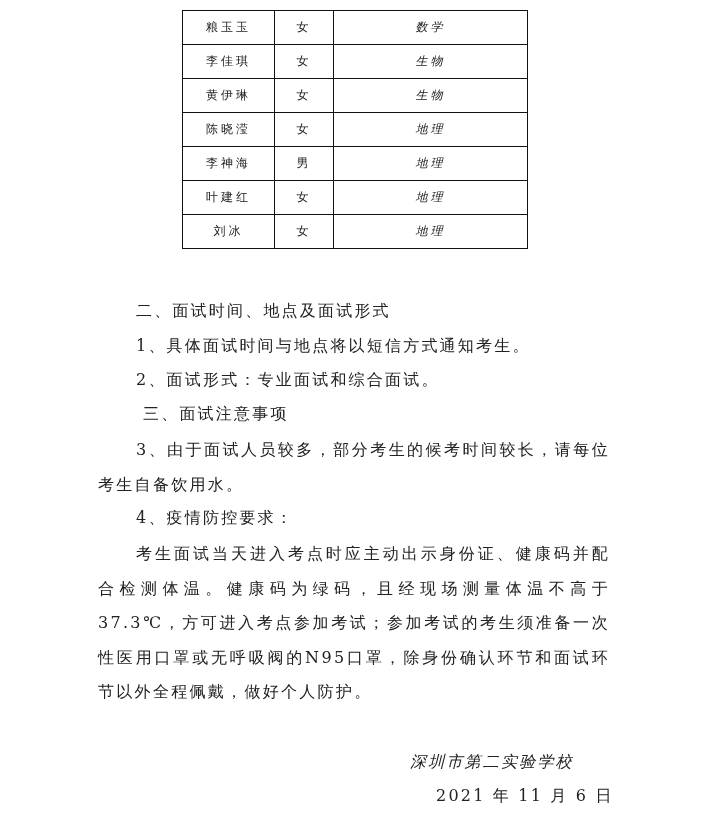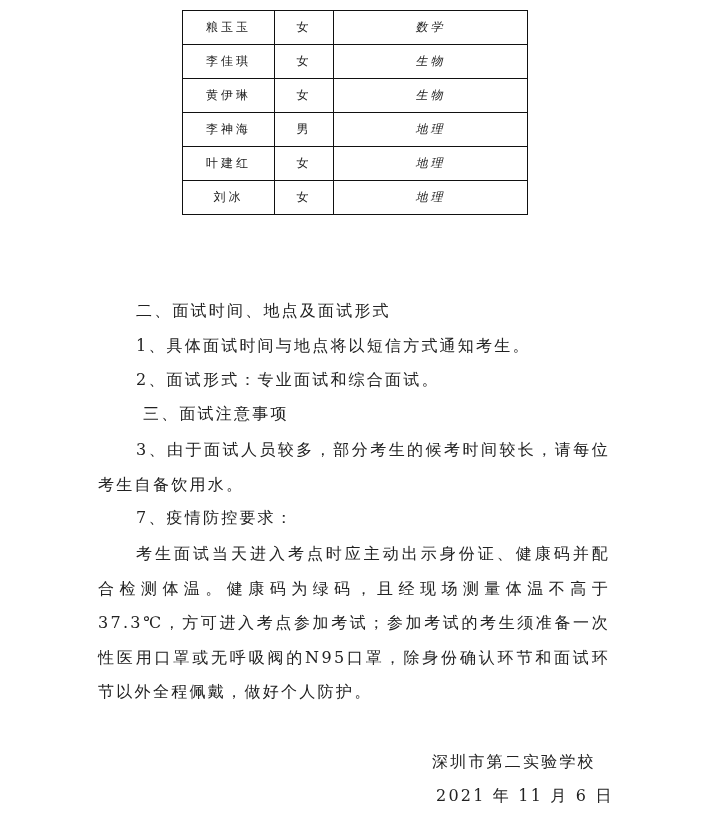--- a/index.html
+++ b/index.html
@@ -49,20 +49,25 @@
       <td class="c1">李佳琪</td>
       <td class="c2">女</td>
       <td class="c3">生物</td>
     </tr>
     <tr>
       <td class="c1">黄伊琳</td>
       <td class="c2">女</td>
       <td class="c3">生物</td>
     </tr>
     <tr>
+      <td class="c1">陈晓滢</td>
+      <td class="c2">女</td>
+      <td class="c3">地理</td>
+    </tr>
+    <tr>
       <td class="c1">李神海</td>
       <td class="c2">男</td>
       <td class="c3">地理</td>
     </tr>
     <tr>
       <td class="c1">叶建红</td>
       <td class="c2">女</td>
       <td class="c3">地理</td>
     </tr>
     <tr>
@@ -72,17 +77,17 @@
     </tr>
   </tbody>
 </table>
 
 <div class="line" style="left:136px; top:301px;text-align:center;">二、面试时间、地点及面试形式</div>
 <div class="line" style="left:136px; top:336px;">1、具体面试时间与地点将以短信方式通知考生。</div>
 <div class="line" style="left:136px; top:370px;">2、面试形式：专业面试和综合面试。</div>
 <div class="line" style="left:136px; top:404px;margin-left:7px;">三、面试注意事项</div>
 
 <div class="para" style="top:433px;">3、由于面试人员较多，部分考生的候考时间较长，请每位考生自备饮用水。</div>
-<div class="line" style="left:136px; top:508px;">7、疫情防控要求：</div>
+<div class="line" style="left:136px; top:508px;">4、疫情防控要求：</div>
 <div class="para" style="top:537px;">考生面试当天进入考点时应主动出示身份证、健康码并配合检测体温。健康码为绿码，且经现场测量体温不高于 37.3℃，方可进入考点参加考试；参加考试的考生须准备一次性医用口罩或无呼吸阀的N95口罩，除身份确认环节和面试环节以外全程佩戴，做好个人防护。</div>
 
-<div class="sig" style="left:432px; top:752px;">深圳市第二实验学校</div>
+<div class="sig" style="left:410px; top:752px;font-style:italic;">深圳市第二实验学校</div>
 <div class="sig" style="left:436px; top:786px;">2021 年 11 月 6 日</div>
 
 </body></html>

